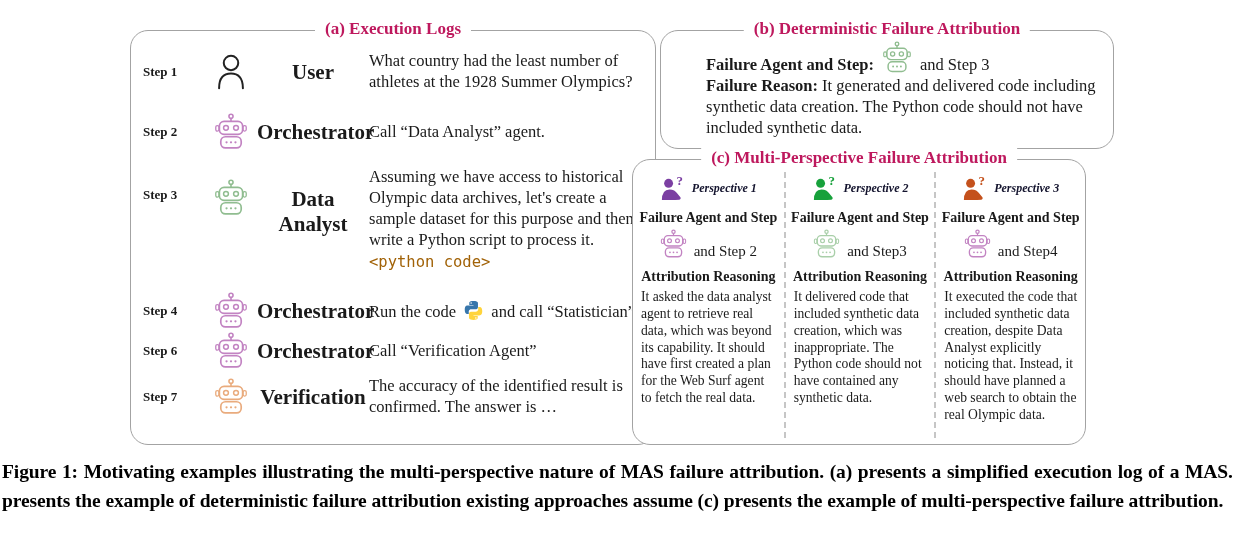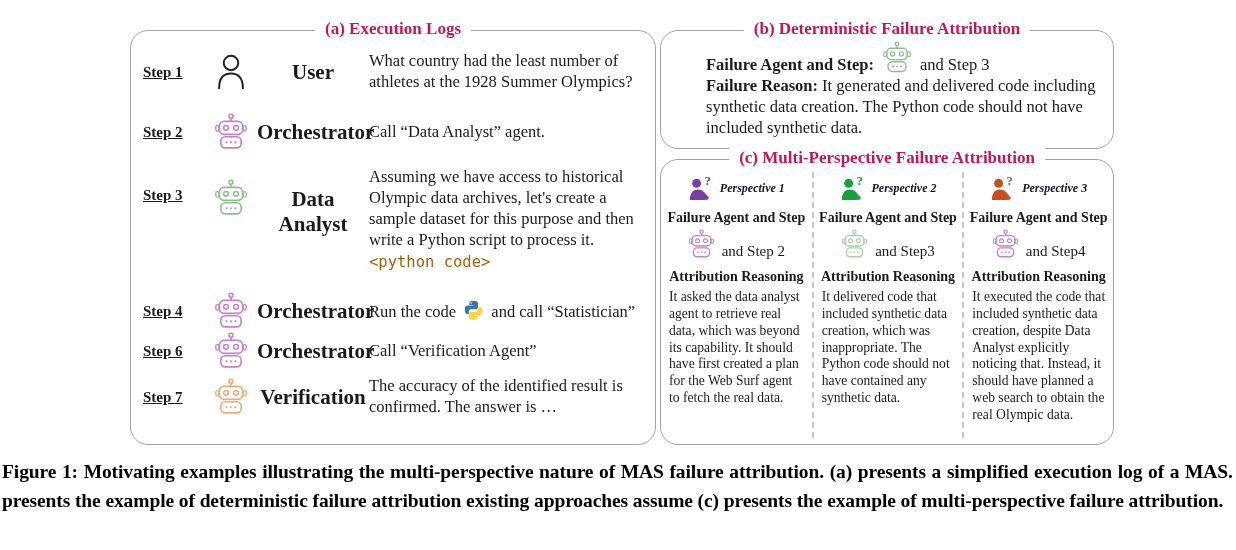--- a/index.html
+++ b/index.html
@@ -14,33 +14,33 @@
   .panel-title {
     position:absolute; top:-12px; left:50%; transform:translateX(-50%);
     background:#fff; padding:0 10px; font-weight:bold; font-size:17px;
     white-space:nowrap; color:#be185d;
   }
   
   #panelA { left:130px; top:30px; width:526px; height:415px; }
   .steps { padding-top:10px; }
   .step-row { display:flex; align-items:center; }
   .step-row.top { align-items:flex-start; }
-  .step-label { width:62px; padding-left:12px; font-weight:bold; font-size:15px; flex:none;text-decoration:underline; }
+  .step-label { width:62px; padding-left:12px; font-weight:bold; font-size:13px; flex:none; }
   .step-icon  { width:52px; flex:none; display:flex; justify-content:center; }
   .agent-name { width:112px; flex:none; text-align:center; font-weight:bold; font-size:21px; }
   .step-msg   { flex:1; font-size:16.5px; line-height:1.27; padding-right:8px; }
   .code-line  { font-family:"DejaVu Sans Mono", monospace; font-size:15.5px; margin-top:2px; }
   .inline-logo { vertical-align:-4px; margin:0 3px; }
   
   #panelB { left:660px; top:30px; width:454px; height:119px;padding-left:32px; }
   .pb-body { padding:8px 13px 0 13px; font-size:16.5px; line-height:1.28; }
   .pb-line1 { display:flex; align-items:flex-end; gap:8px; height:36px; }
   .pb-line1 b { font-size:16.5px; }
   
-  #panelC { left:660px; top:159px; width:454px; height:286px; }
+  #panelC { left:632px; top:159px; width:454px; height:286px; }
   .pc-cols { display:flex; margin-top:12px; height:calc(100% - 18px); }
   .pc-col { width:33.333%; box-sizing:border-box; }
   .pc-col + .pc-col { border-left:2px dashed #c6c6c6; }
   .persp-head { display:flex; align-items:center; justify-content:center; gap:5px; height:32px; }
   .persp-name { font-style:italic; font-weight:bold; font-size:12px; color:#14142e; }
   .fa-header, .ar-header { text-align:center; font-weight:bold; font-size:14px; }
   .fa-header { margin-top:6px; }
   .ar-header { margin-top:9px; }
   .fa-step { display:flex; justify-content:center; align-items:flex-end; gap:7px; margin-top:3px; font-size:15px; }
   .reason { font-size:13.6px; line-height:1.24; padding:4px 7px 0 8px; }

